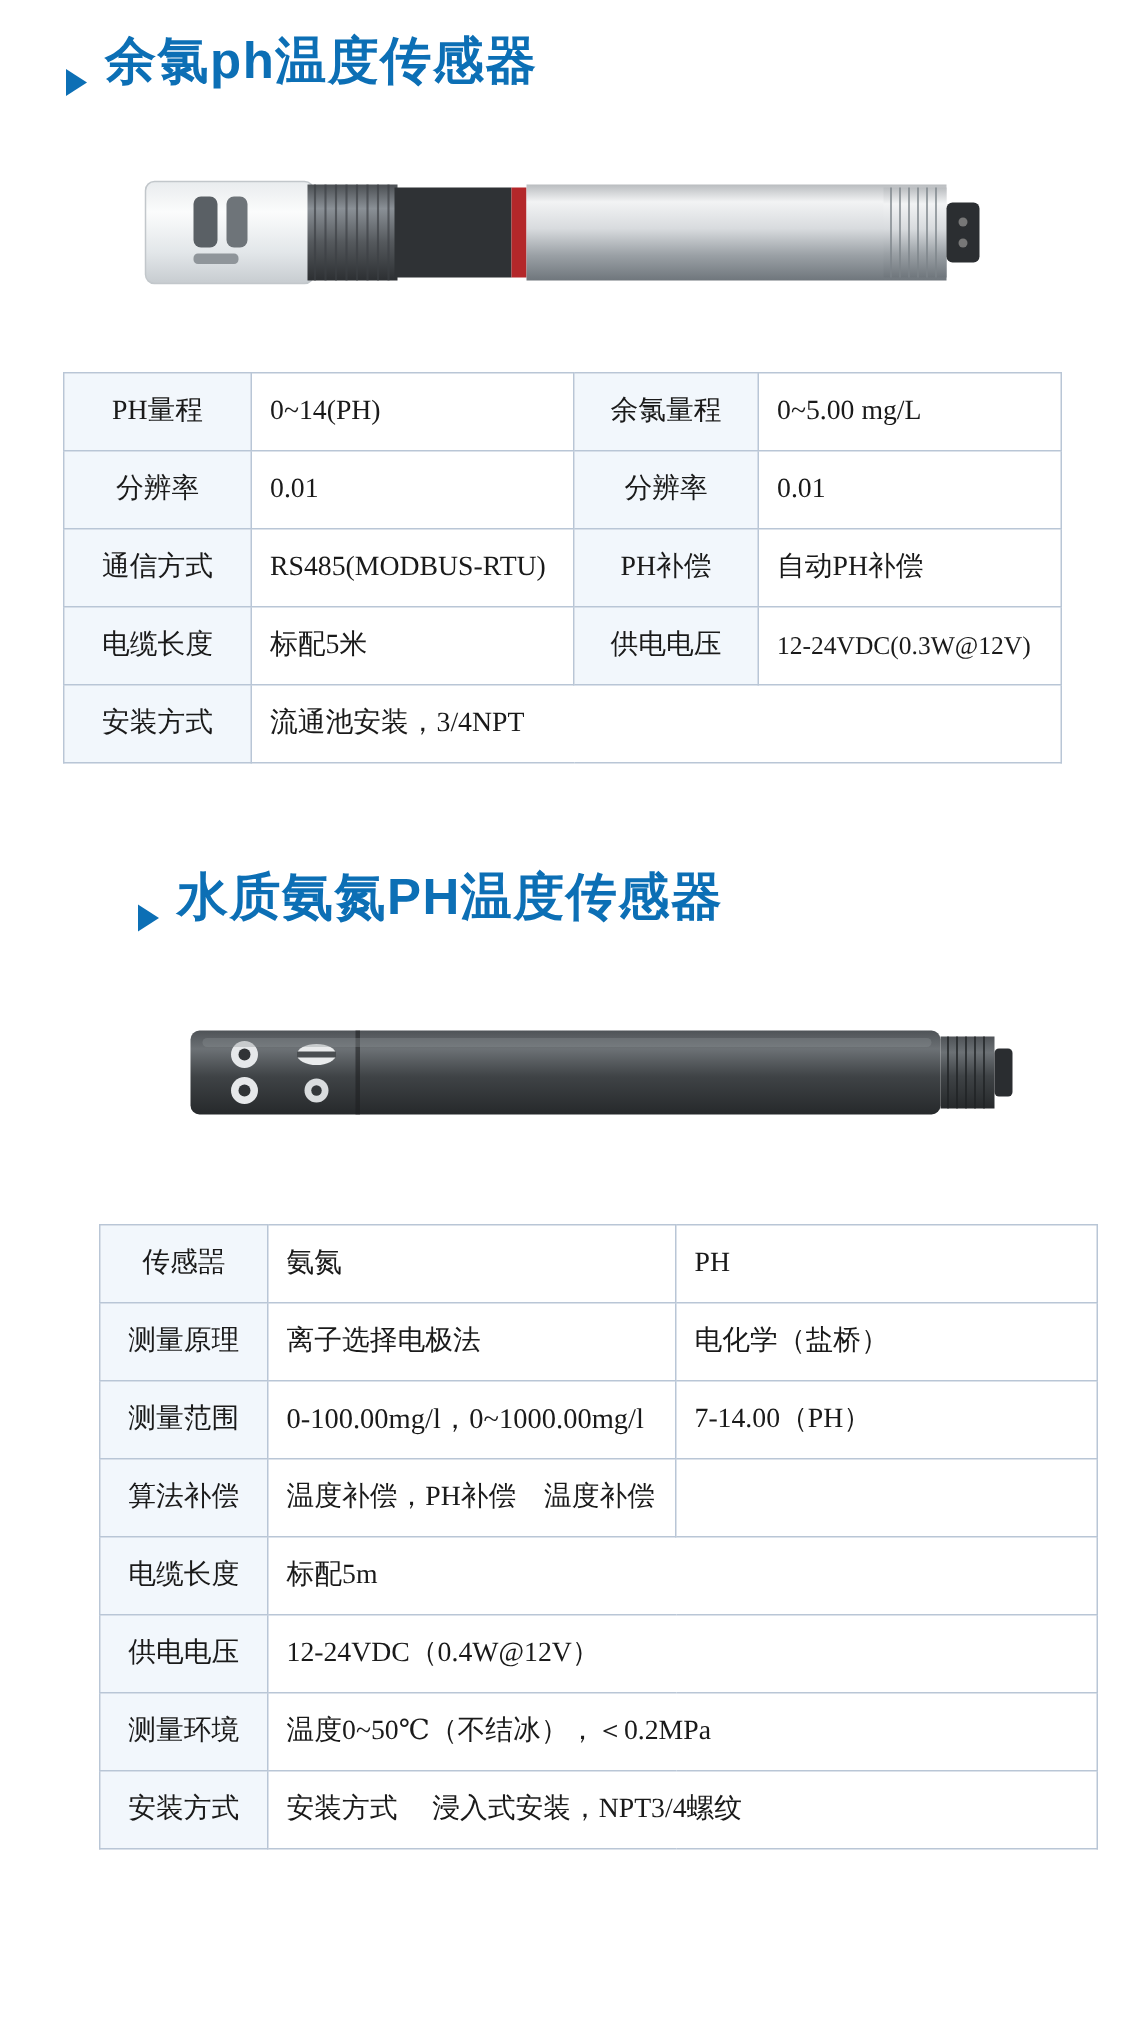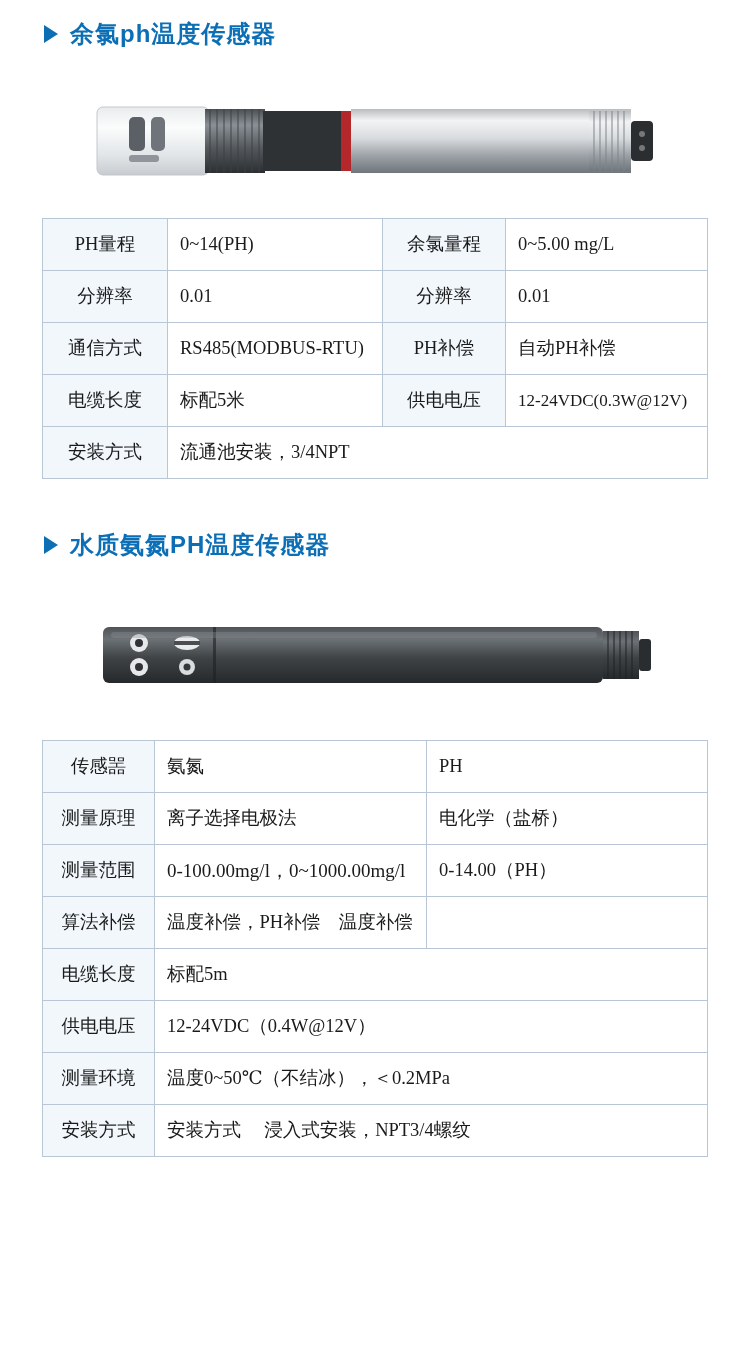--- a/index.html
+++ b/index.html
@@ -14,27 +14,27 @@
     font-family: "Liberation Serif", "DejaVu Serif", serif;
     color: #1a1a1a;
     position: relative;
     overflow: hidden;
   }
 
   .section { position: relative; }
 
   .sec-title {
     display: flex;
-    align-items: center;
+    align-items: flex-end;
     gap: 12px;
     padding-left: 44px;
     color: #0c6fb5;
     font-family: "Liberation Sans", sans-serif;
     font-weight: bold;
-    font-size: 24px;
+    font-size: 34px;
     letter-spacing: 1px;
   }
   .sec-title .tri {
     width: 0; height: 0;
     border-left: 14px solid #0c6fb5;
     border-top: 9px solid transparent;
     border-bottom: 9px solid transparent;
     display: inline-block;
   }
 
@@ -42,21 +42,21 @@
   .img-wrap {
     width: 100%;
     display: flex;
     justify-content: center;
     align-items: center;
   }
 
   
   table {
     border-collapse: collapse;
-    margin: 0 auto;
+    margin: 16px auto;
     table-layout: fixed;
   }
   table td {
     border: 1px solid #b9c6d6;
     padding: 0 12px;
     font-size: 18.5px;
     line-height: 1.25;
     vertical-align: middle;
     background: #ffffff;
   }
@@ -188,21 +188,21 @@
         <td class="val" style="font-size:17px;">12-24VDC(0.3W@12V)</td>
       </tr>
       <tr>
         <td class="lab">安装方式</td>
         <td class="val" colspan="3">流通池安装，3/4NPT</td>
       </tr>
     </tbody>
   </table>
 </div>
 
-<div class="section" style="padding-top:50px;">
+<div class="section" style="padding-top:50px;padding-left:48px;">
 
   <div class="sec-title">
     <span class="tri"></span>
     <span>水质氨氮PH温度传感器</span>
   </div>
 
   <div class="img-wrap" style="height:165px;margin-top:14px;">
     <svg width="560" height="110" viewBox="0 0 560 110" aria-hidden="true">
       <defs>
         <linearGradient id="blk" x1="0" y1="0" x2="0" y2="1">
@@ -253,21 +253,21 @@
         <td class="val">PH</td>
       </tr>
       <tr>
         <td class="lab">测量原理</td>
         <td class="val">离子选择电极法</td>
         <td class="val">电化学（盐桥）</td>
       </tr>
       <tr>
         <td class="lab">测量范围</td>
         <td class="val" style="font-size:19px;">0-100.00mg/l，0~1000.00mg/l</td>
-        <td class="val">0-14.00（PH）</td>
+        <td class="val">7-14.00（PH）</td>
       </tr>
       <tr>
         <td class="lab">算法补偿</td>
         <td class="val">温度补偿，PH补偿　温度补偿</td>
         <td class="val"></td>
       </tr>
       <tr>
         <td class="lab">电缆长度</td>
         <td class="val" colspan="2">标配5m</td>
       </tr>

